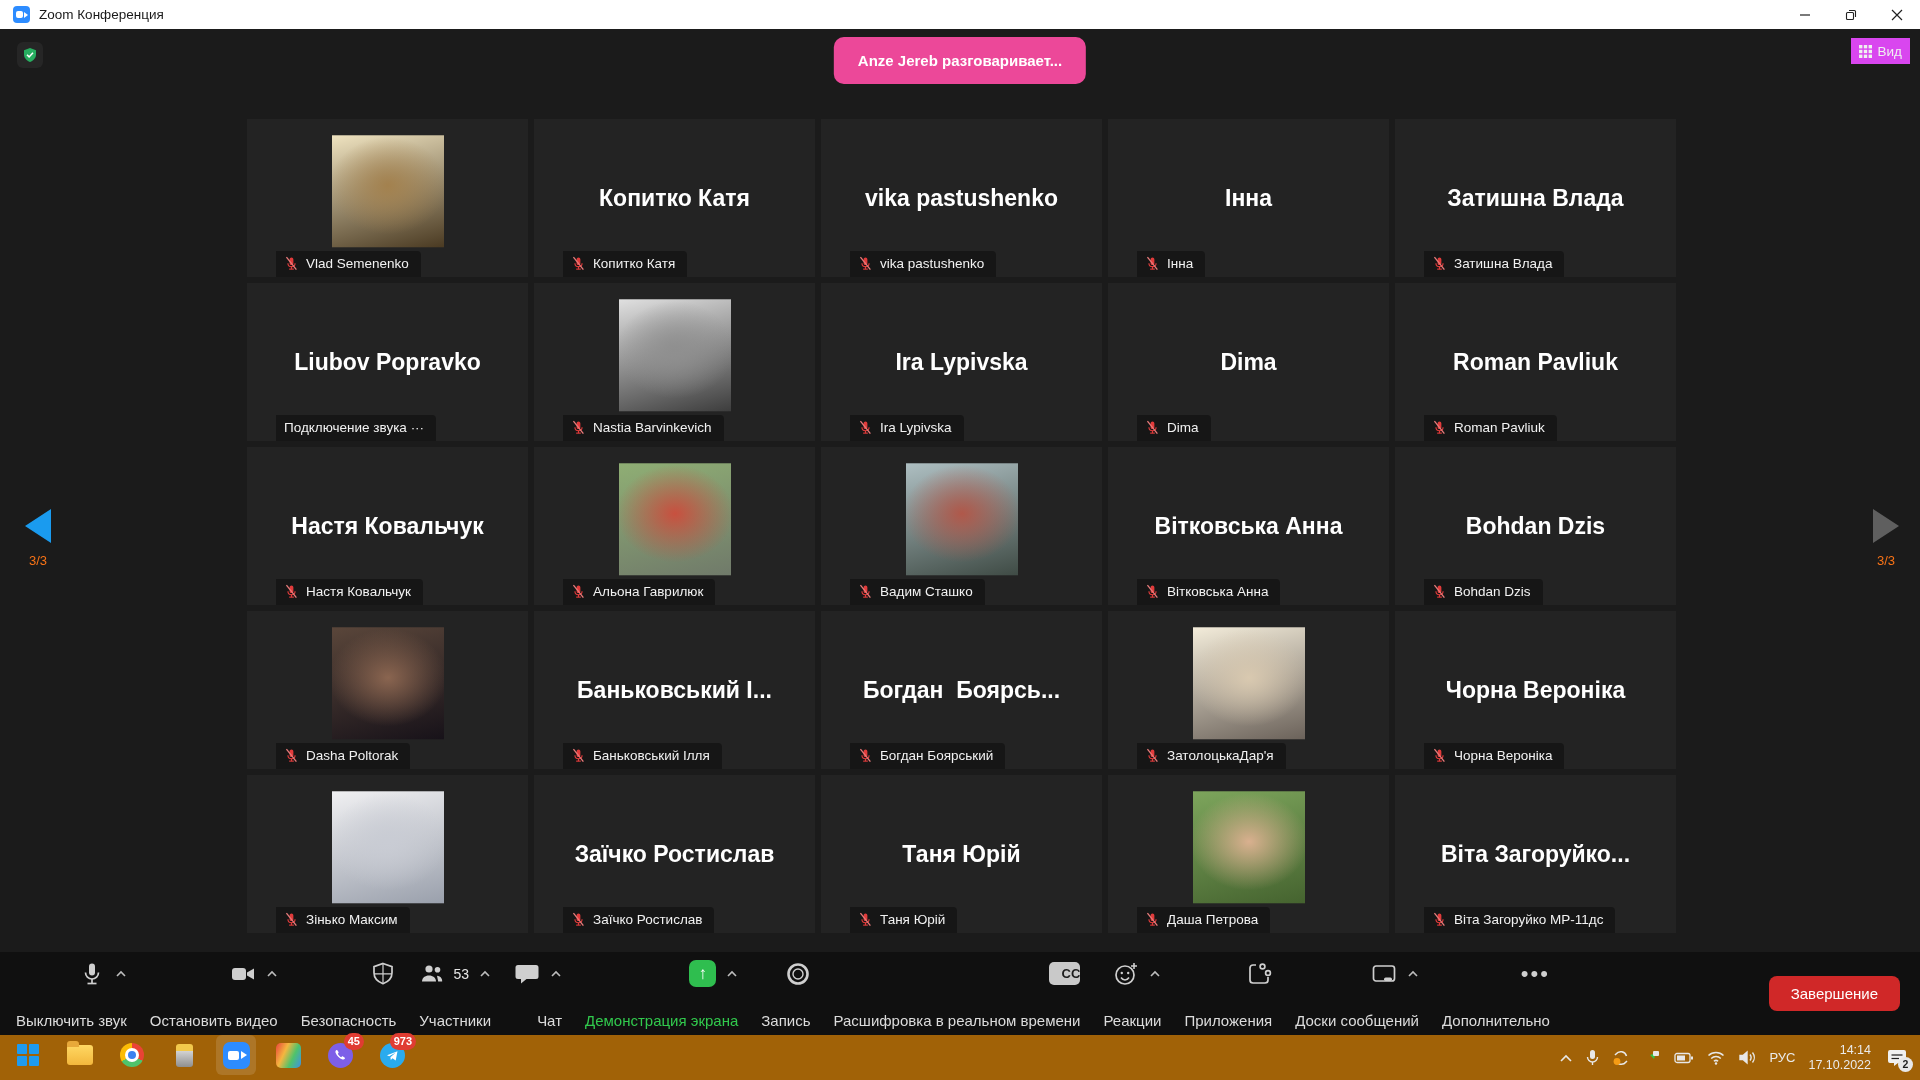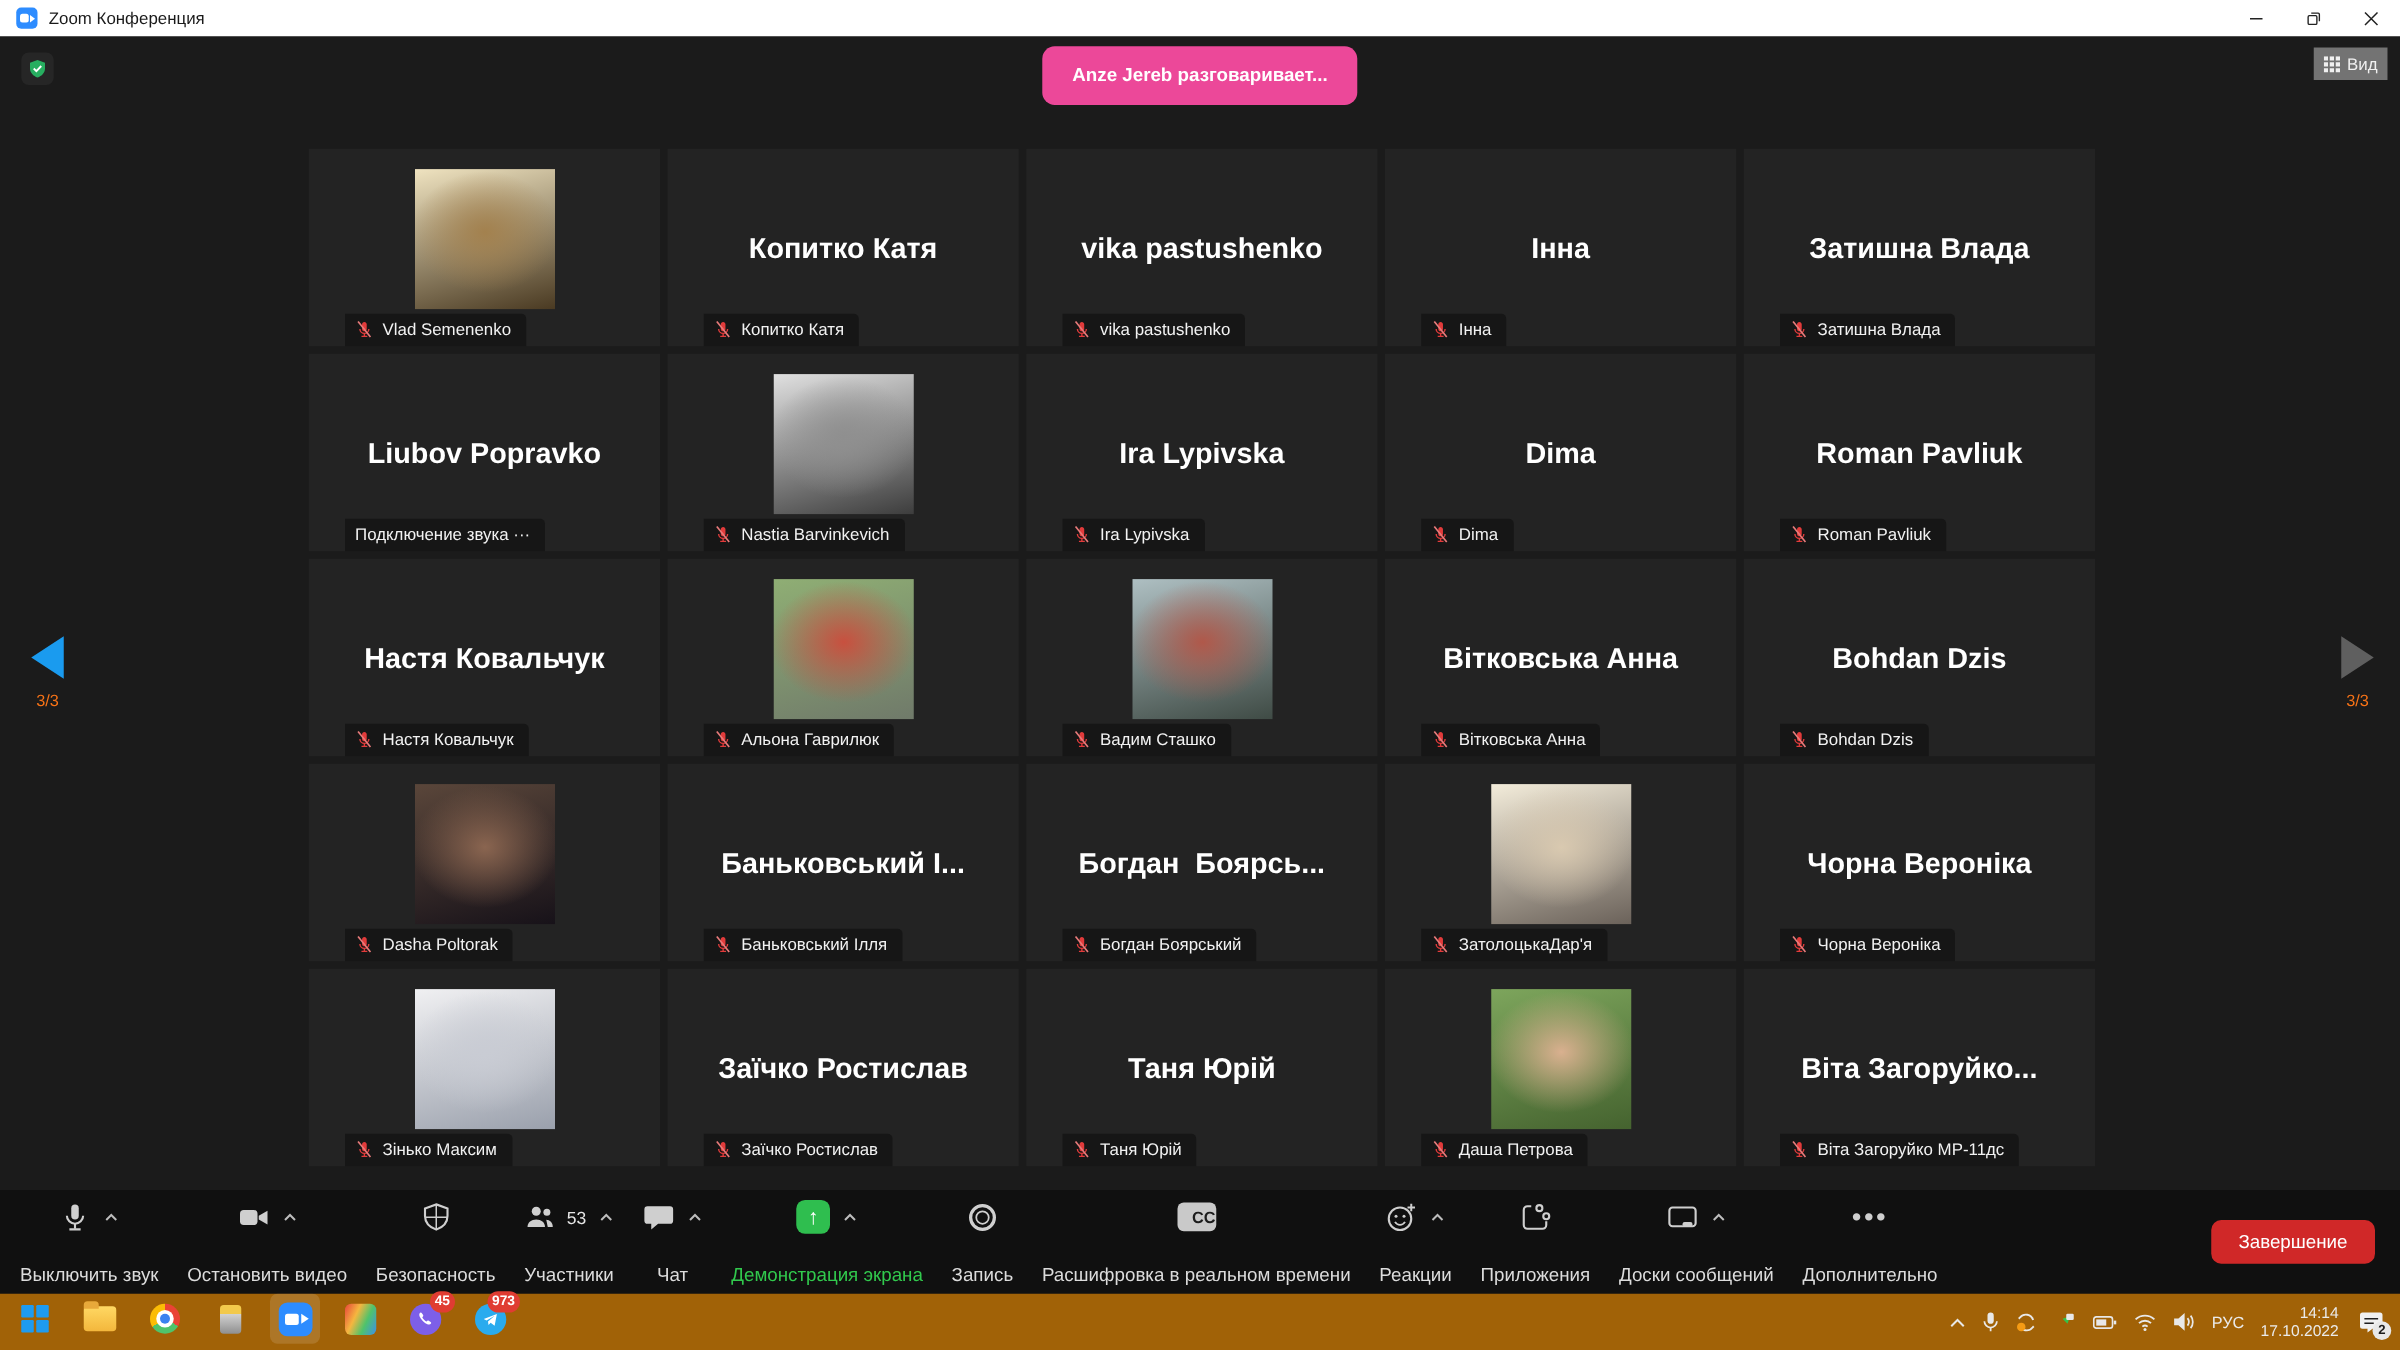--- a/index.html
+++ b/index.html
@@ -24,21 +24,21 @@
   .meeting { position:absolute; top:29px; left:0; right:0; bottom:128px; background:#1b1b1b; }
 
   .shield-btn { position:absolute; top:13px; left:17px; width:26px; height:26px; border-radius:6px;
               background:#262626; display:flex; align-items:center; justify-content:center; }
 
   .toast { position:absolute; top:8px; left:50%; transform:translateX(-50%);
            background:#ec4899; color:#fff; font-weight:bold; font-size:15px;
            padding:15px 24px; border-radius:10px; white-space:nowrap; }
 
   .view-btn { position:absolute; top:9px; right:10px; height:26px; padding:0 8px; border-radius:0;
-           background:#737373; color:#f0f0f0; font-size:13.5px; display:flex; align-items:center; gap:6px; }
+           background:#d946ef; color:#f0f0f0; font-size:13.5px; display:flex; align-items:center; gap:6px; }
 
   
   .grid { position:absolute; left:247px; top:90px; width:1437px;
           display:grid; grid-template-columns:repeat(5,281px); grid-auto-rows:158px; gap:6px; }
   .tile { position:relative; background:#232323; overflow:hidden; }
   .center-name { position:absolute; inset:0; display:flex; align-items:center; justify-content:center;
           color:#fff; font-weight:bold; font-size:23px; white-space:pre; }
   .avatar { position:absolute; left:50%; top:50%; transform:translate(-50%,-56%);
           width:112px; height:112px; }
   .name-tag { position:absolute; left:0; bottom:0; display:flex; align-items:center; gap:7px;
@@ -52,21 +52,21 @@
   .pg-right { right:4px; top:480px; }
   .arrow-left  { width:0; height:0; border-top:17px solid transparent; border-bottom:17px solid transparent;
                  border-right:26px solid #1a9bef; margin:0 auto; }
   .arrow-right { width:0; height:0; border-top:17px solid transparent; border-bottom:17px solid transparent;
                  border-left:26px solid #5f5f5f; margin:0 auto; }
   .pg-label { margin-top:10px; color:#f97316; font-size:13px; }
 
   
   .toolbar { position:absolute; bottom:45px; left:0; right:0; height:83px; background:#101010;
              display:flex; align-items:center; padding:0 16px; gap:23px; z-index:20; }
-  .tb-item { display:flex; flex-direction:column; align-items:center; gap:23px; flex:none; }
+  .tb-item { display:flex; flex-direction:column; align-items:flex-end; gap:23px; flex:none; }
   .tb-icon-row { display:flex; align-items:center; gap:10px; height:30px; }
   .tb-icon-row svg.main { width:26px; height:26px; }
   .tb-chevron { width:12px; height:8px; }
   .tb-label { font-size:15px; color:#dcdcdc; white-space:nowrap; }
   .tb-count { color:#e6e6e6; font-size:14px; margin-left:-2px; }
   .green-label { color:#31c94d; }
   .share-ico { width:27px; height:27px; border-radius:7px; background:#2fbe4f;
                display:flex; align-items:center; justify-content:center;
                color:#fff; font-size:17px; font-weight:bold; }
   .cc-ico { width:31px; height:23px; border-radius:5px; background:#c9c9c9; color:#1c1c1c;

